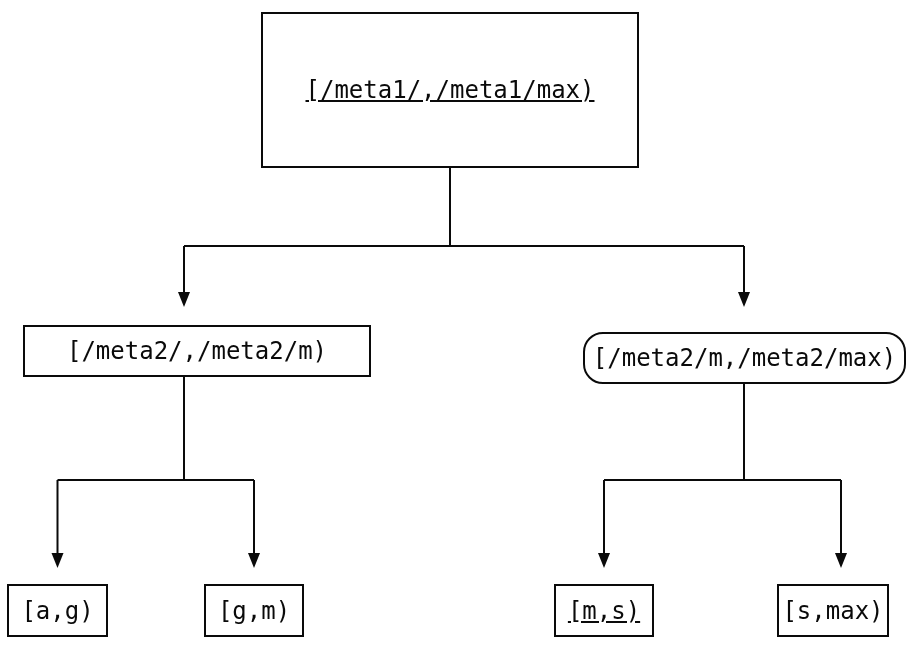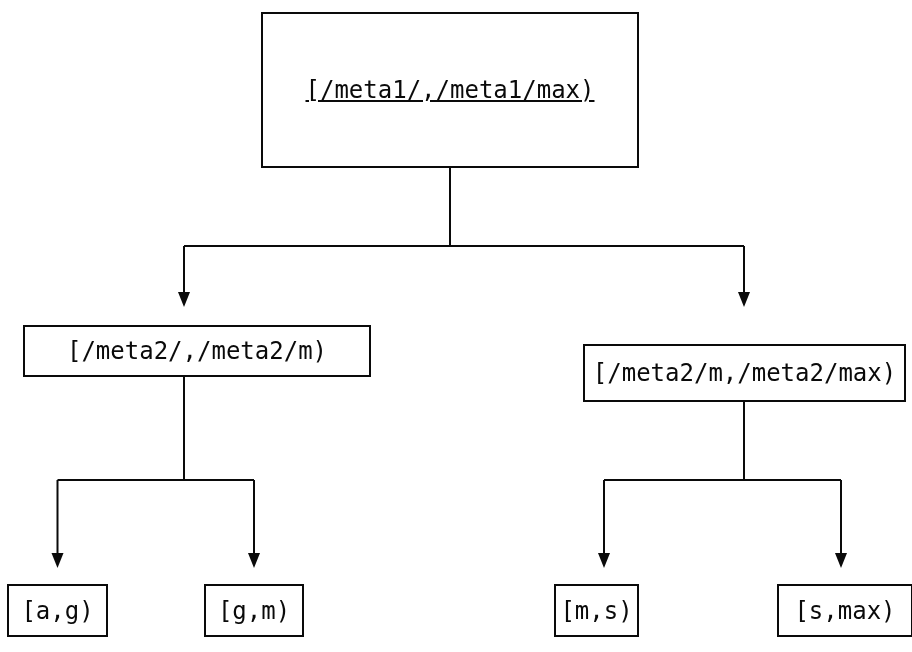--- a/index.html
+++ b/index.html
@@ -31,25 +31,25 @@
     align-items: center;
     justify-content: center;
     color: #0a0a0a;
     font-size: 24px;
     letter-spacing: 0;
     white-space: nowrap;
   }
   
   .node-root       { left: 261px; top: 12px;  width: 378px; height: 156px; text-decoration: underline; }
   .node-meta2-low  { left: 23px;  top: 325px; width: 348px; height: 52px; }
-  .node-meta2-high { left: 583px; top: 344px; width: 323px; height: 58px; }
+  .node-meta2-high { left: 583px; top: 332px; width: 323px; height: 52px; border-radius: 20px; }
   .node-leaf-ag    { left: 7px;   top: 584px; width: 101px; height: 53px; }
   .node-leaf-gm    { left: 204px; top: 584px; width: 100px; height: 53px; }
-  .node-leaf-ms    { left: 554px; top: 584px; width: 85px; height: 53px; }
-  .node-leaf-smax  { left: 777px; top: 584px; width: 136px; height: 53px; }
+  .node-leaf-ms    { left: 554px; top: 584px; width: 100px; height: 53px; text-decoration: underline; }
+  .node-leaf-smax  { left: 777px; top: 584px; width: 112px; height: 53px; }
   .edge {
     fill: none;
     stroke: #0a0a0a;
     stroke-width: 2;
   }
   .arrowhead {
     fill: #0a0a0a;
     stroke: none;
   }
 </style>

